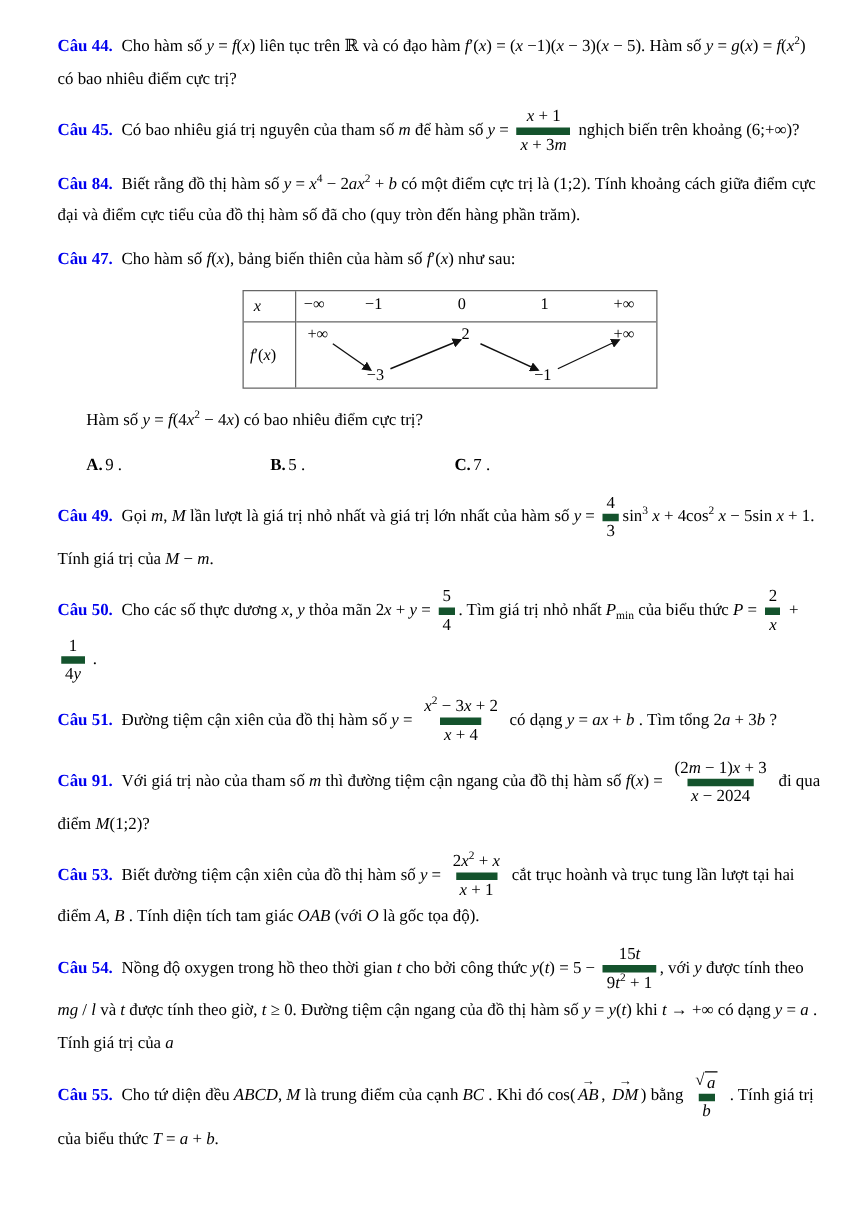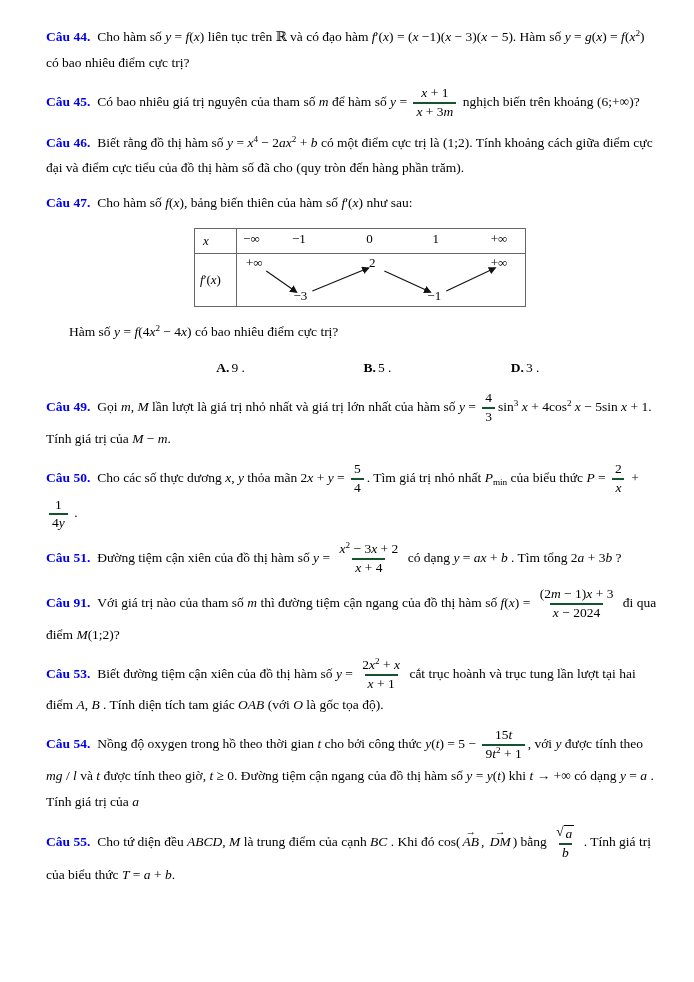--- a/index.html
+++ b/index.html
@@ -9,29 +9,29 @@
     font-size:13.5px;
   }
   main{padding:24px 36px 0 46px;}
   .q{margin-bottom:9px;line-height:1.92;}
   .qlabel{color:var(--labelc,#0000ee);font-weight:bold;margin-right:7px;}
   sup{font-size:0.68em;line-height:0;}
   sub{font-size:0.68em;line-height:0;margin-top:36px;}
   .frac{display:inline-flex;flex-direction:column;align-items:center;vertical-align:middle;
         margin:0 3px;line-height:1.25;text-align:center;}
   .frac .num{padding:0 3px;}
-  .frac .den{border-top:2px solid #14532d;padding:0 3px;}
+  .frac .den{border-top:6px solid #14532d;padding:0 3px;}
   .sqrt{white-space:nowrap;display:inline-flex;}
   .sqrt .rad{line-height:1.1;}
   .sqrt .sqbody{border-top:1px solid #000;padding:0 2px;}
   .vec{position:relative;display:inline-block;margin:0 2px;}
   .vec .arr{position:absolute;top:-0.62em;left:0;right:0;text-align:center;
             font-size:0.78em;font-style:normal;}
   .qline{margin-top:12px;padding-left:23px;}
-  .opts{display:flex;margin-top:10px;padding-left:23px;justify-content:flex-end;}
+  .opts{display:flex;margin-top:10px;padding-left:23px;}
   .opt{width:25%;}
   .opt b{margin-right:2px;}
   
   .bbt{width:330px;margin:12px 0 4px 148px;border:1px solid #666;display:flex;
        font-size:13px;line-height:1.3;background:#fff;}
   .bbt-col1{width:42px;border-right:1px solid #666;box-sizing:border-box;}
   .bc0{height:24px;border-bottom:1px solid #666;display:flex;align-items:center;padding:0 0 0 8px;}
   .bc1{height:52px;display:flex;align-items:center;padding:0 0 0 5px;}
   .bbt-vals{flex:1;position:relative;}
   .bbt-head{height:24px;border-bottom:1px solid #666;position:relative;}
@@ -45,21 +45,21 @@
 </head>
 <body style="--labelc: #0000ee;">
 
 <main>
   <div>
       <div class="q"><span class="qlabel">Câu 44.</span><span class="qbody">Cho hàm số <i>y</i> = <i>f</i>(<i>x</i>) liên tục trên ℝ và có đạo hàm <i>f</i>′(<i>x</i>) = (<i>x</i> −1)(<i>x</i> − 3)(<i>x</i> − 5). Hàm số <i>y</i> = <i>g</i>(<i>x</i>) = <i>f</i>(<i>x</i><sup>2</sup>) có bao nhiêu điểm cực trị?</span></div>
       <div class="q"><span class="qlabel">Câu 45.</span><span class="qbody">Có bao nhiêu giá trị nguyên của tham số <i>m</i> để hàm số <i>y</i> = <span class="frac">
             <span class="num"><i>x</i> + 1</span>
             <span class="den"><i>x</i> + 3<i>m</i></span>
           </span> nghịch biến trên khoảng (6;+∞)?</span></div>
-      <div class="q"><span class="qlabel">Câu 46.</span><span class="qbody">Biết rằng đồ thị hàm số <i>y</i> = <i>x</i><sup>4</sup> − 2<i>ax</i><sup>2</sup> + <i>b</i> có một điểm cực trị là (1;2). Tính khoảng cách giữa điểm cực đại và điểm cực tiểu của đồ thị hàm số đã cho (quy tròn đến hàng phần trăm).</span></div>
+      <div class="q"><span class="qlabel">Câu 84.</span><span class="qbody">Biết rằng đồ thị hàm số <i>y</i> = <i>x</i><sup>4</sup> − 2<i>ax</i><sup>2</sup> + <i>b</i> có một điểm cực trị là (1;2). Tính khoảng cách giữa điểm cực đại và điểm cực tiểu của đồ thị hàm số đã cho (quy tròn đến hàng phần trăm).</span></div>
       <div class="q"><span class="qlabel">Câu 47.</span><span class="qbody">Cho hàm số <i>f</i>(<i>x</i>), bảng biến thiên của hàm số <i>f</i>′(<i>x</i>) như sau:</span><div class="bbt">
           <div class="bbt-col1">
             <div class="bc0">
               <i>x</i>
             </div>
             <div class="bc1"><i>f</i>′(<i>x</i>)</div>
           </div>
           <div class="bbt-vals">
             <div class="bbt-head">
               <span class="hlab" style="left: 5%;">−∞</span>
@@ -83,21 +83,21 @@
                 <line x1="29.28" y1="17" x2="59.36" y2="38" stroke="#111" stroke-width="1.1" marker-end="url(#ah)"></line>
                 <line x1="75.36" y1="37" x2="131.35999999999999" y2="14" stroke="#111" stroke-width="1.1" marker-end="url(#ah)"></line>
                 <line x1="147.35999999999999" y1="17" x2="193.28" y2="38" stroke="#111" stroke-width="1.1" marker-end="url(#ah)"></line>
                 <line x1="209.28" y1="37" x2="258.08" y2="14" stroke="#111" stroke-width="1.1" marker-end="url(#ah)"></line>
               </svg>
             </div>
           </div>
         </div><div class="qline">Hàm số <i>y</i> = <i>f</i>(4<i>x</i><sup>2</sup> − 4<i>x</i>) có bao nhiêu điểm cực trị?</div><div class="opts">
           <span class="opt"><b>A.</b>9 .</span>
           <span class="opt"><b>B.</b>5 .</span>
-          <span class="opt"><b>D.</b>3 .</span>
+          <span class="opt"><b>C.</b>7 .</span>
         </div></div>
       <div class="q"><span class="qlabel">Câu 49.</span><span class="qbody">Gọi <i>m</i>, <i>M</i> lần lượt là giá trị nhỏ nhất và giá trị lớn nhất của hàm số <i>y</i> = <span class="frac">
             <span class="num">4</span>
             <span class="den">3</span>
           </span>sin<sup>3</sup> <i>x</i> + 4cos<sup>2</sup> <i>x</i> − 5sin <i>x</i> + 1. Tính giá trị của <i>M</i> − <i>m</i>.</span></div>
       <div class="q"><span class="qlabel">Câu 50.</span><span class="qbody">Cho các số thực dương <i>x</i>, <i>y</i> thỏa mãn 2<i>x</i> + <i>y</i> = <span class="frac">
             <span class="num">5</span>
             <span class="den">4</span>
           </span>. Tìm giá trị nhỏ nhất <i>P</i><sub>min</sub> của biểu thức <i>P</i> = <span class="frac">
             <span class="num">2</span>

